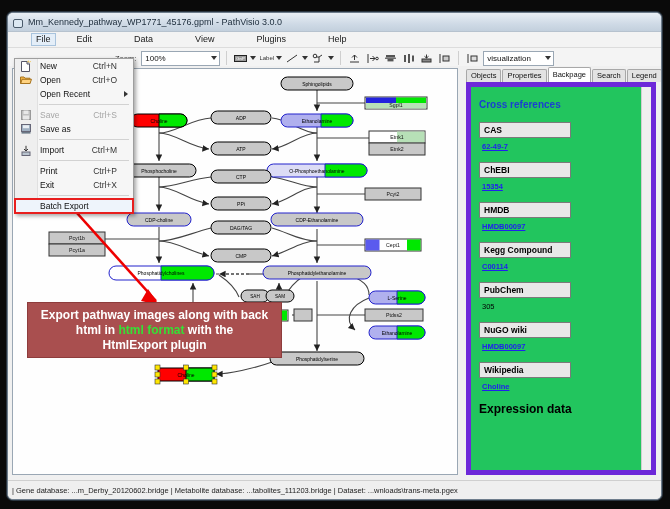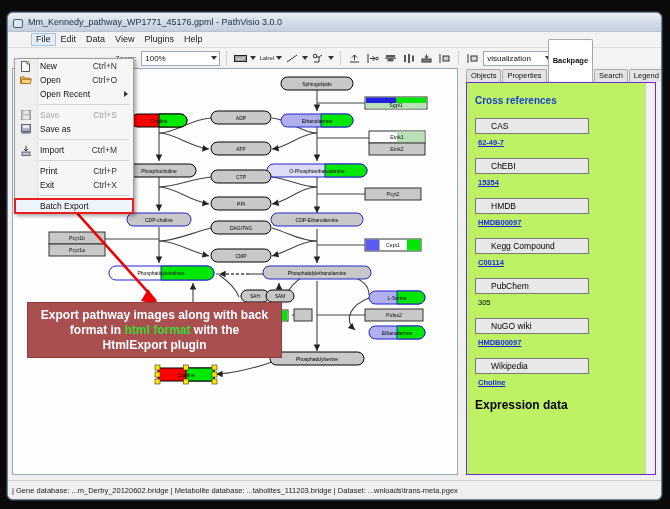--- a/index.html
+++ b/index.html
@@ -14,21 +14,21 @@
 
   .titlebar{height:18px;background:linear-gradient(#e9eff5,#cfdae6 60%,#c3d0dd);
             border-bottom:1px solid #b6c2ce;display:flex;align-items:center;padding:0 4px;}
   .titlebar .tico{width:11px;height:11px;margin-right:5px;position:relative;}
   .titlebar .tico:before{content:"";position:absolute;left:1px;top:2px;width:8px;height:7px;
        border:1px solid #4a5a6a;border-radius:2px;background:#dce8f2;}
   .titlebar .ttxt{font-size:9px;color:#20303f;white-space:nowrap;}
 
   .menubar{height:15px;background:#f3f3f3;border-bottom:1px solid #dcdcdc;
            display:flex;align-items:center;padding-left:3px;gap:0px;}
-  .menubar .mi{font-size:9px;color:#1a1a1a;padding:1px 5px;line-height:11px;}
+  .menubar .mi{font-size:9px;color:#1a1a1a;padding:1px 21px;line-height:11px;}
   .menubar .mi.sel{background:#e4eef8;border:1px solid #a8c3dd;padding:0px 4px;margin-left:20px;}
 
   .toolbar{height:20px;background:#f4f4f4;border-bottom:1px solid #d2d2d2;
            display:flex;align-items:center;padding-left:4px;gap:3px;position:relative;}
   .tsep{width:1px;height:14px;background:#cfcfcf;margin:0 3px;}
   .zlabel{font-size:7.5px;color:#333;margin-right:2px;}
   .combo{height:13px;border:1px solid #9aa7b4;background:#fff;display:flex;align-items:center;
          font-size:8px;color:#111;padding-left:3px;position:relative;}
   .combo .arrow{position:absolute;right:2px;top:4px;border-left:3px solid transparent;
          border-right:3px solid transparent;border-top:4px solid #333;}
@@ -45,27 +45,27 @@
   .content{position:absolute;left:0;top:53px;right:0;bottom:20px;background:#f0f0f0;}
   .canvaswrap{position:absolute;left:4px;top:2px;width:444px;bottom:4px;
               background:#fff;border:1px solid #9aa7b4;overflow:hidden;}
   .canvas{position:absolute;left:0;top:0;width:100%;height:100%;background:#fefefe;}
 
   
   .rpanel{position:absolute;left:452px;top:2px;right:3px;bottom:4px;background:#f0f0f0;}
   .tabrow{display:flex;align-items:flex-end;height:14px;padding-left:6px;gap:1px;}
   .tab{font-size:7.5px;color:#111;background:#e3e3e3;border:1px solid #a8a8a8;
        border-bottom:none;padding:1px 4px;line-height:10px;border-radius:2px 2px 0 0;}
-  .tab.active{background:#fff;font-weight:bold;padding:16px 4px;}
-  .rbody{position:absolute;left:6px;top:14px;right:2px;bottom:0;background:#bef264;
-         border:1px solid #6d28d9;overflow:hidden;}
+  .tab.active{background:#fff;font-weight:normal;padding:2px 4px;}
+  .rbody{position:absolute;left:6px;top:14px;right:2px;bottom:0;background:#22c55e;
+         border:5px solid #6d28d9;overflow:hidden;}
   .rinner{padding:10px 8px 0 8px;}
   .xref-title{color:#1a3fd0;font-size:10px;font-weight:bold;margin:2px 0 12px 0;}
-  .xbox{border:1px solid #7a7a7a;background:#e8e8e8;font-size:8.5px;font-weight:normal;
-        color:#000;padding:2px 15px;width:82px;margin-bottom:4px;}
+  .xbox{border:1px solid #7a7a7a;background:#e8e8e8;font-size:8.5px;font-weight:bold;
+        color:#000;padding:2px 4px;width:82px;margin-bottom:4px;}
   .xval{font-size:7.5px;color:#2020ee;text-decoration:underline;font-weight:bold;
         margin:0 0 11px 3px;}
   .xval.plain{color:#000;text-decoration:none;font-weight:normal;}
   .expr{font-size:12px;font-weight:bold;color:#000;margin-top:6px;}
 
   
   .vsb{position:absolute;right:0;top:0;width:9px;bottom:0;background:#f0f0f0;border-left:1px solid #cfcfcf;}
 
   
   .statusbar{position:absolute;left:0;right:0;bottom:0;height:18px;background:#efefef;
@@ -577,18 +577,18 @@
 
       <div class="msep"></div>
 
       <div class="mrow hi">
         <span>Batch Export</span>
       </div>
     </div>
 
     <div class="callout">
       <div>Export pathway images along with back</div>
-      <div><span>format in </span><span class="grn">html format</span><span> with the</span></div>
+      <div><span>html in </span><span class="grn">html format</span><span> with the</span></div>
       <div>HtmlExport plugin</div>
     </div>
 
   </div>
 </div>
 
 </body></html>

